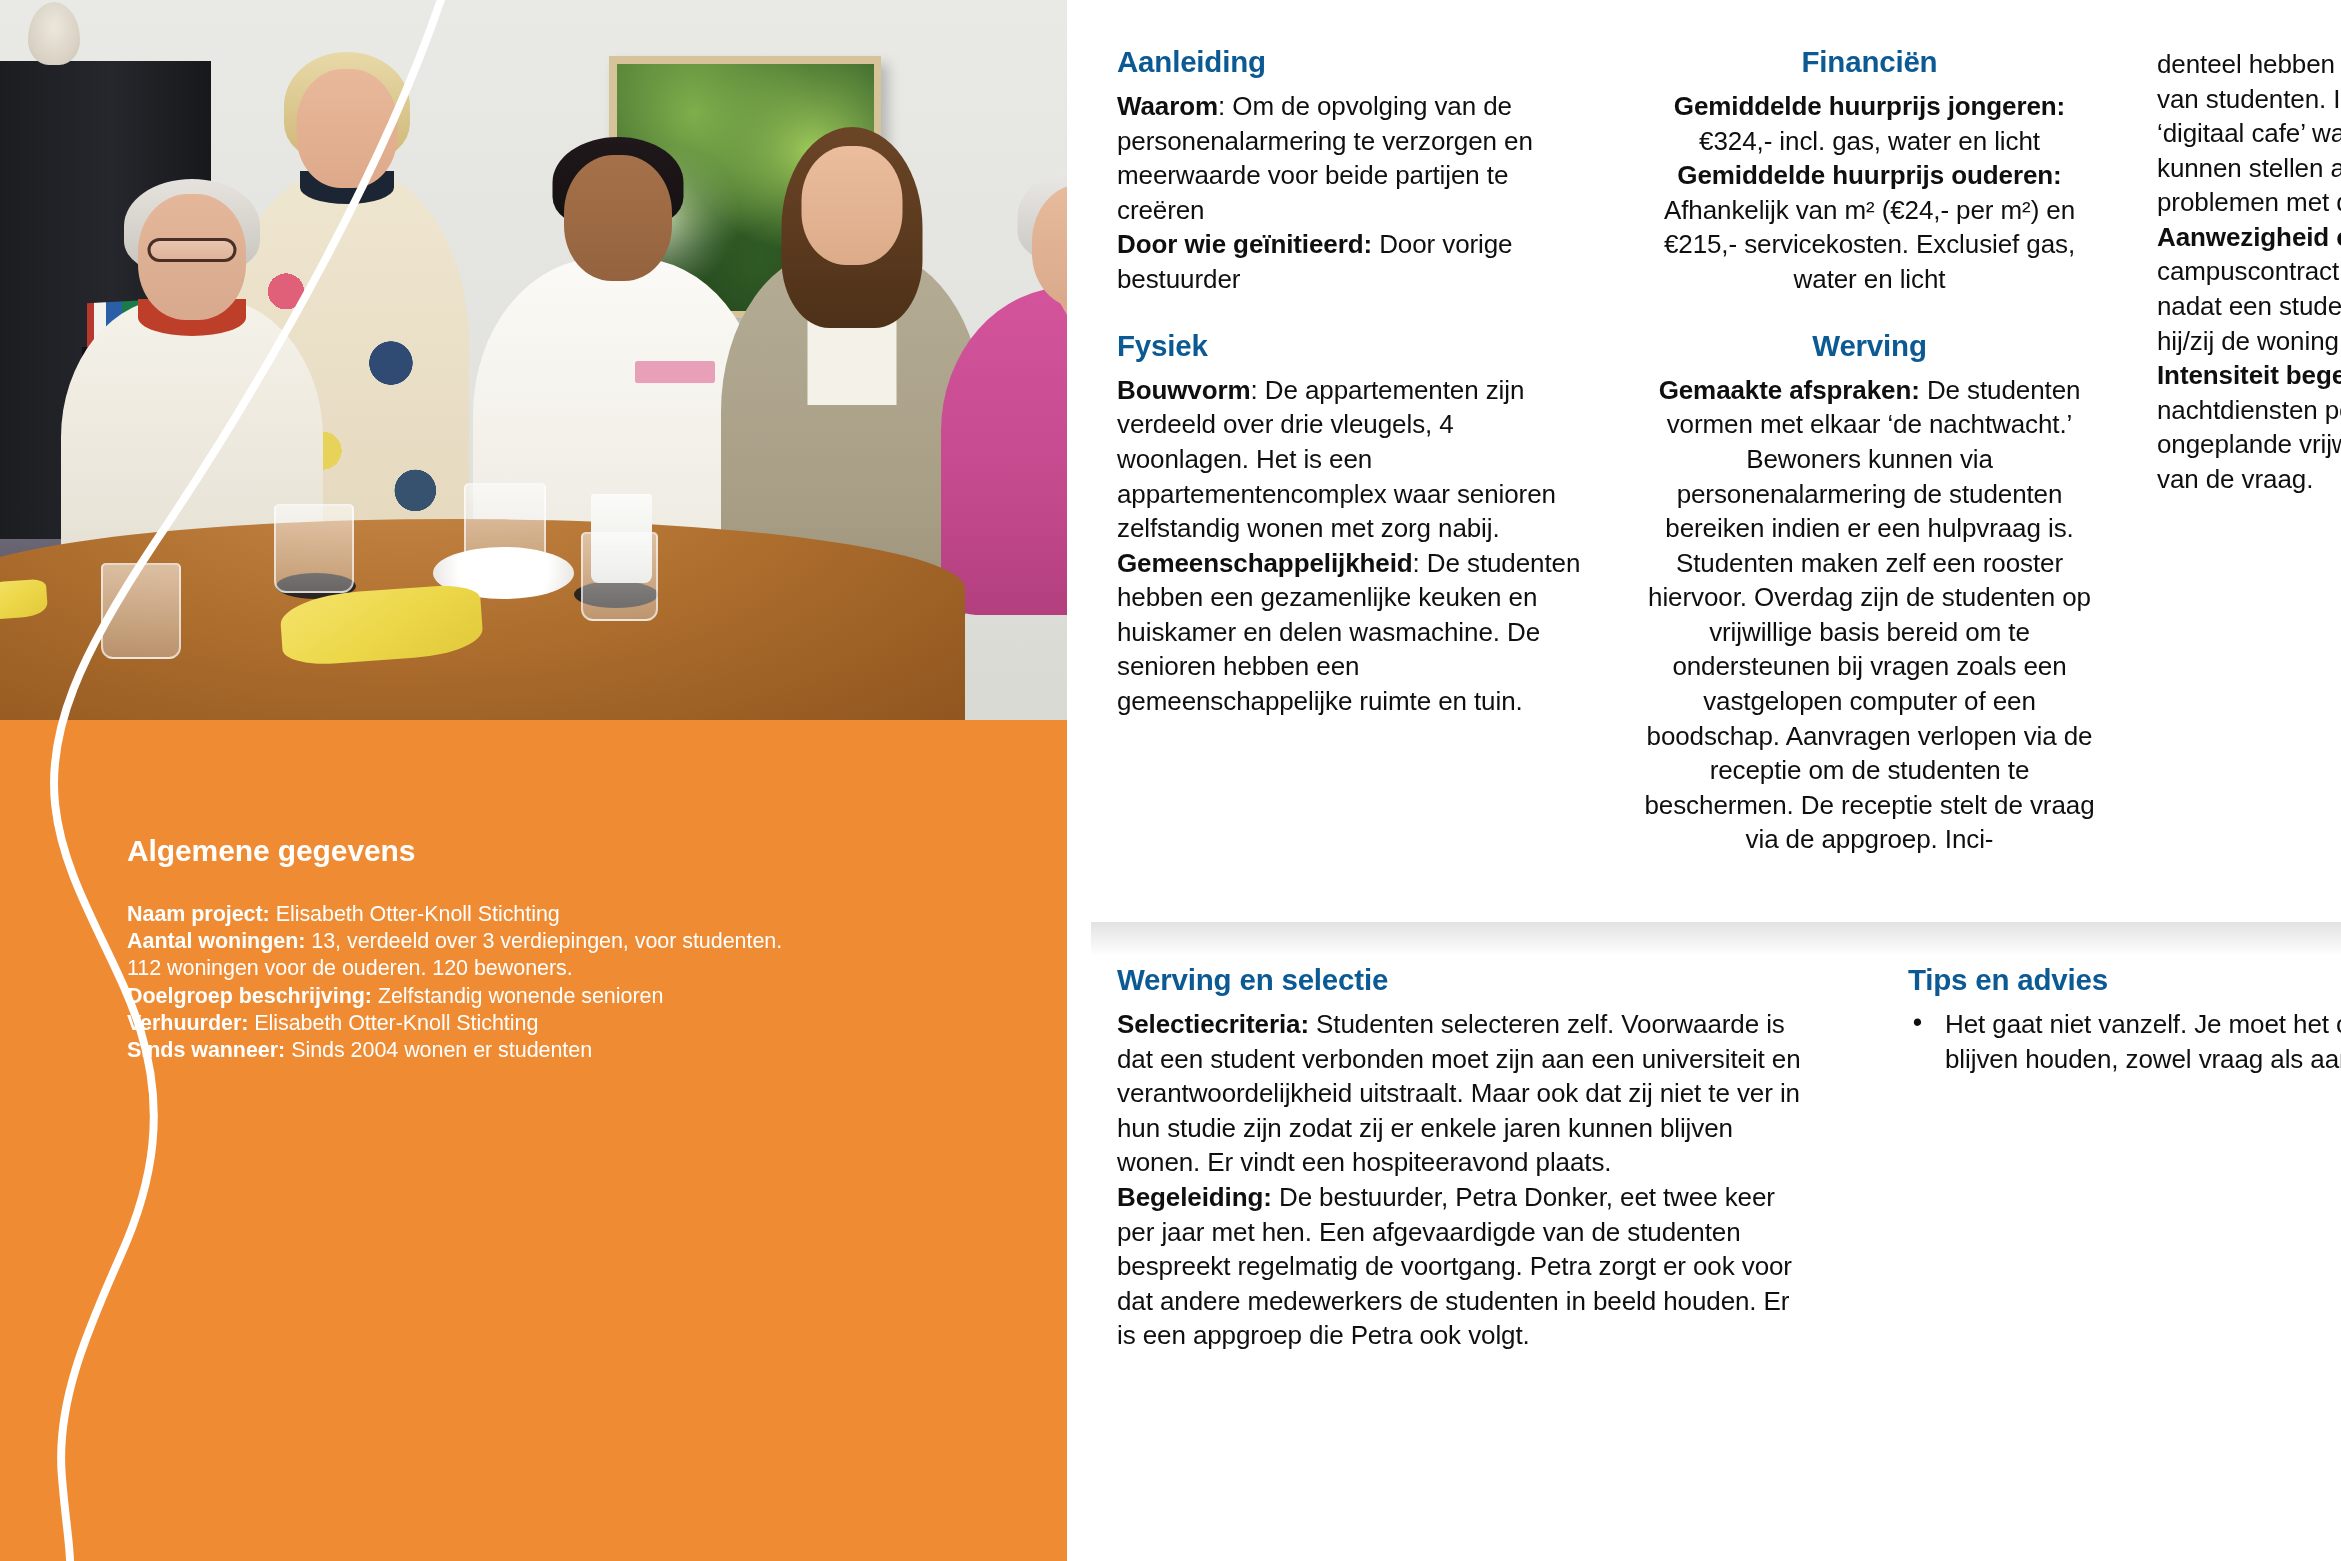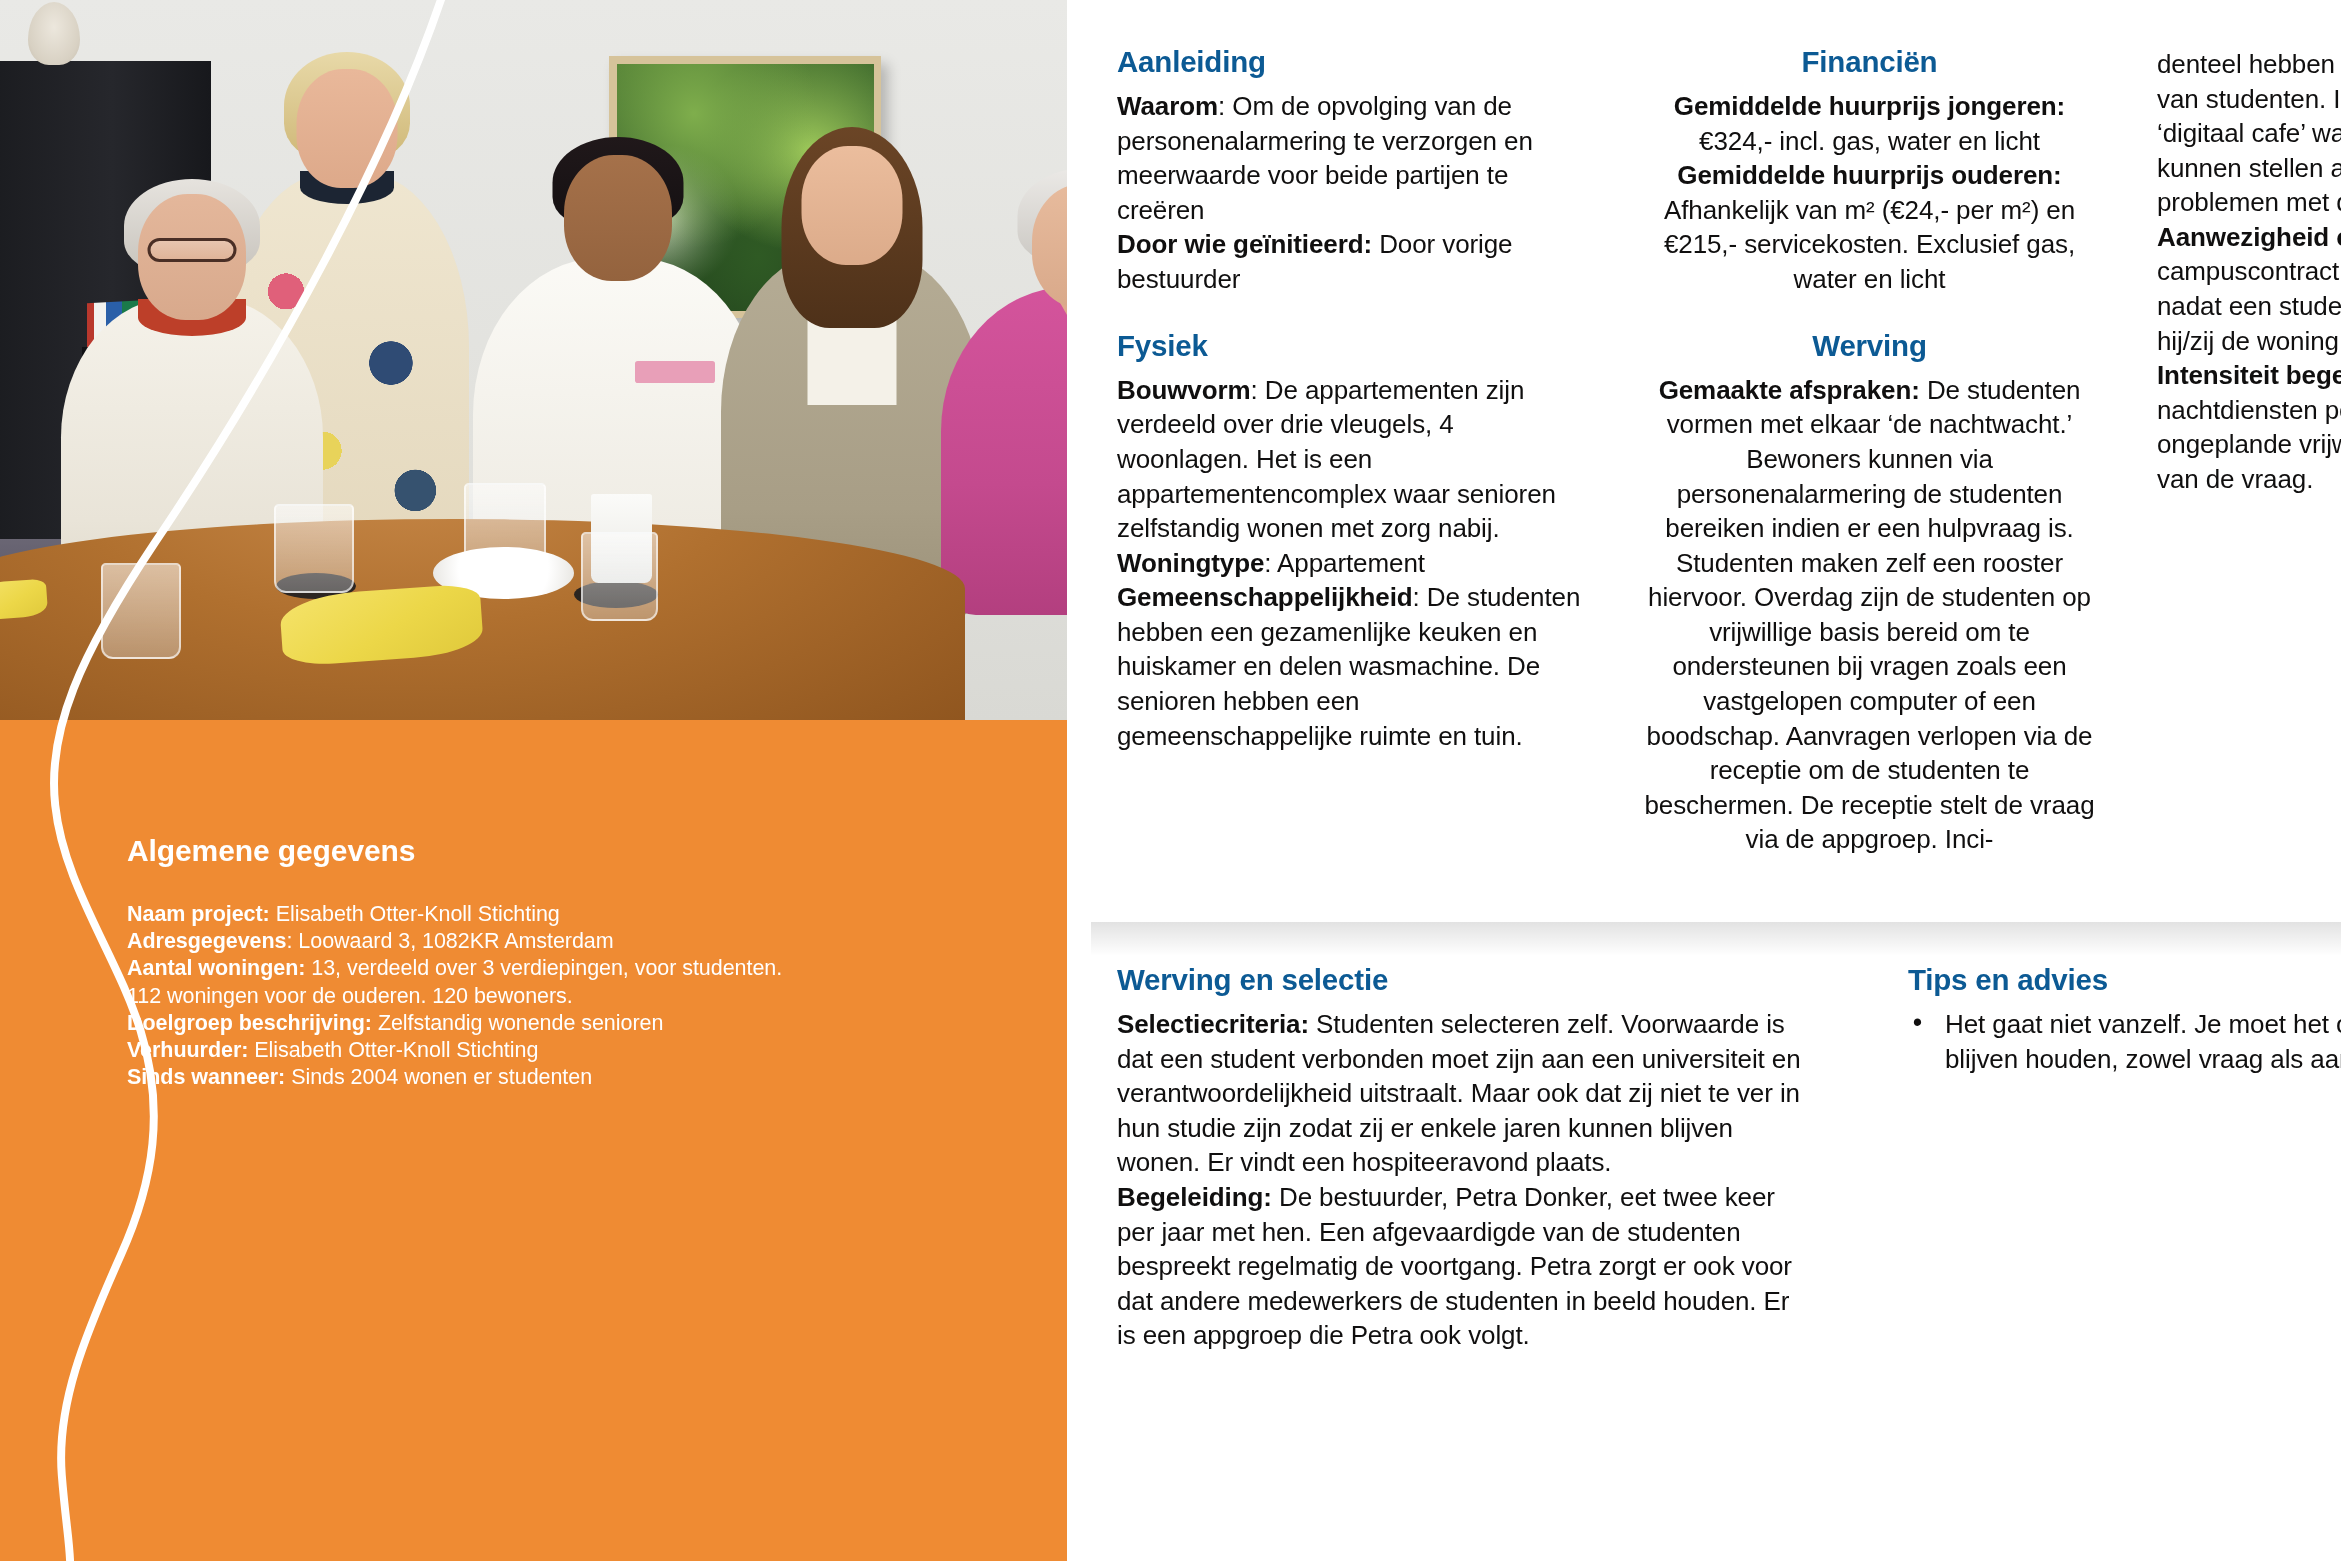--- a/index.html
+++ b/index.html
@@ -440,23 +440,20 @@
              C 180 2855, 120 3000, 132 3150
              C 140 3250, 150 3300, 150 3345" fill="none" stroke="#ffffff" stroke-width="17" stroke-linecap="round"></path>
   </svg>
 
   <div id="general-info">
     <div id="general-title">Algemene gegevens</div>
     <p class="gi-row">
       <b>Naam project:</b><span> Elisabeth Otter-Knoll Stichting</span>
     </p>
     <p class="gi-row">
-      <b>Adresgegevens</b><span>: Loowaard 3, 1082KR Amsterdam</span>
-    </p>
-    <p class="gi-row">
       <b>Aantal woningen:</b><span> 13, verdeeld over 3 verdiepingen, voor studenten. 112 woningen voor de ouderen. 120 bewoners.</span>
     </p>
     <p class="gi-row">
       <b>Doelgroep beschrijving:</b><span> Zelfstandig wonende senioren</span>
     </p>
     <p class="gi-row">
       <b>Verhuurder:</b><span> Elisabeth Otter-Knoll Stichting</span>
     </p>
     <p class="gi-row">
       <b>Sinds wanneer:</b><span> Sinds 2004 wonen er studenten</span>
@@ -471,23 +468,20 @@
     <p class="body">
       <b>Waarom</b><span>: Om de opvolging van de personenalarmering te verzorgen en meerwaarde voor beide partijen te creëren</span>
     </p>
     <p class="body">
       <b>Door wie geïnitieerd:</b><span> Door vorige bestuurder</span>
     </p>
 
     <h2 class="section-head spaced">Fysiek</h2>
     <p class="body">
       <b>Bouwvorm</b><span>: De appartementen zijn verdeeld over drie vleugels, 4 woonlagen. Het is een appartementencomplex waar senioren zelfstandig wonen met zorg nabij.</span>
-    </p>
-    <p class="body">
-      <b>Woningtype</b><span>: Appartement</span>
     </p>
     <p class="body">
       <b>Gemeenschappelijkheid</b><span>: De studenten hebben een gezamenlijke keuken en huiskamer en delen wasmachine. De senioren hebben een gemeenschappelijke ruimte en tuin.</span>
     </p>
   </div>
 
   <div class="col" id="col2">
     <h2 class="section-head">Financiën</h2>
     <p class="body">
       <b>Gemiddelde huurprijs jongeren:</b><span> €324,- incl. gas, water en licht</span>

